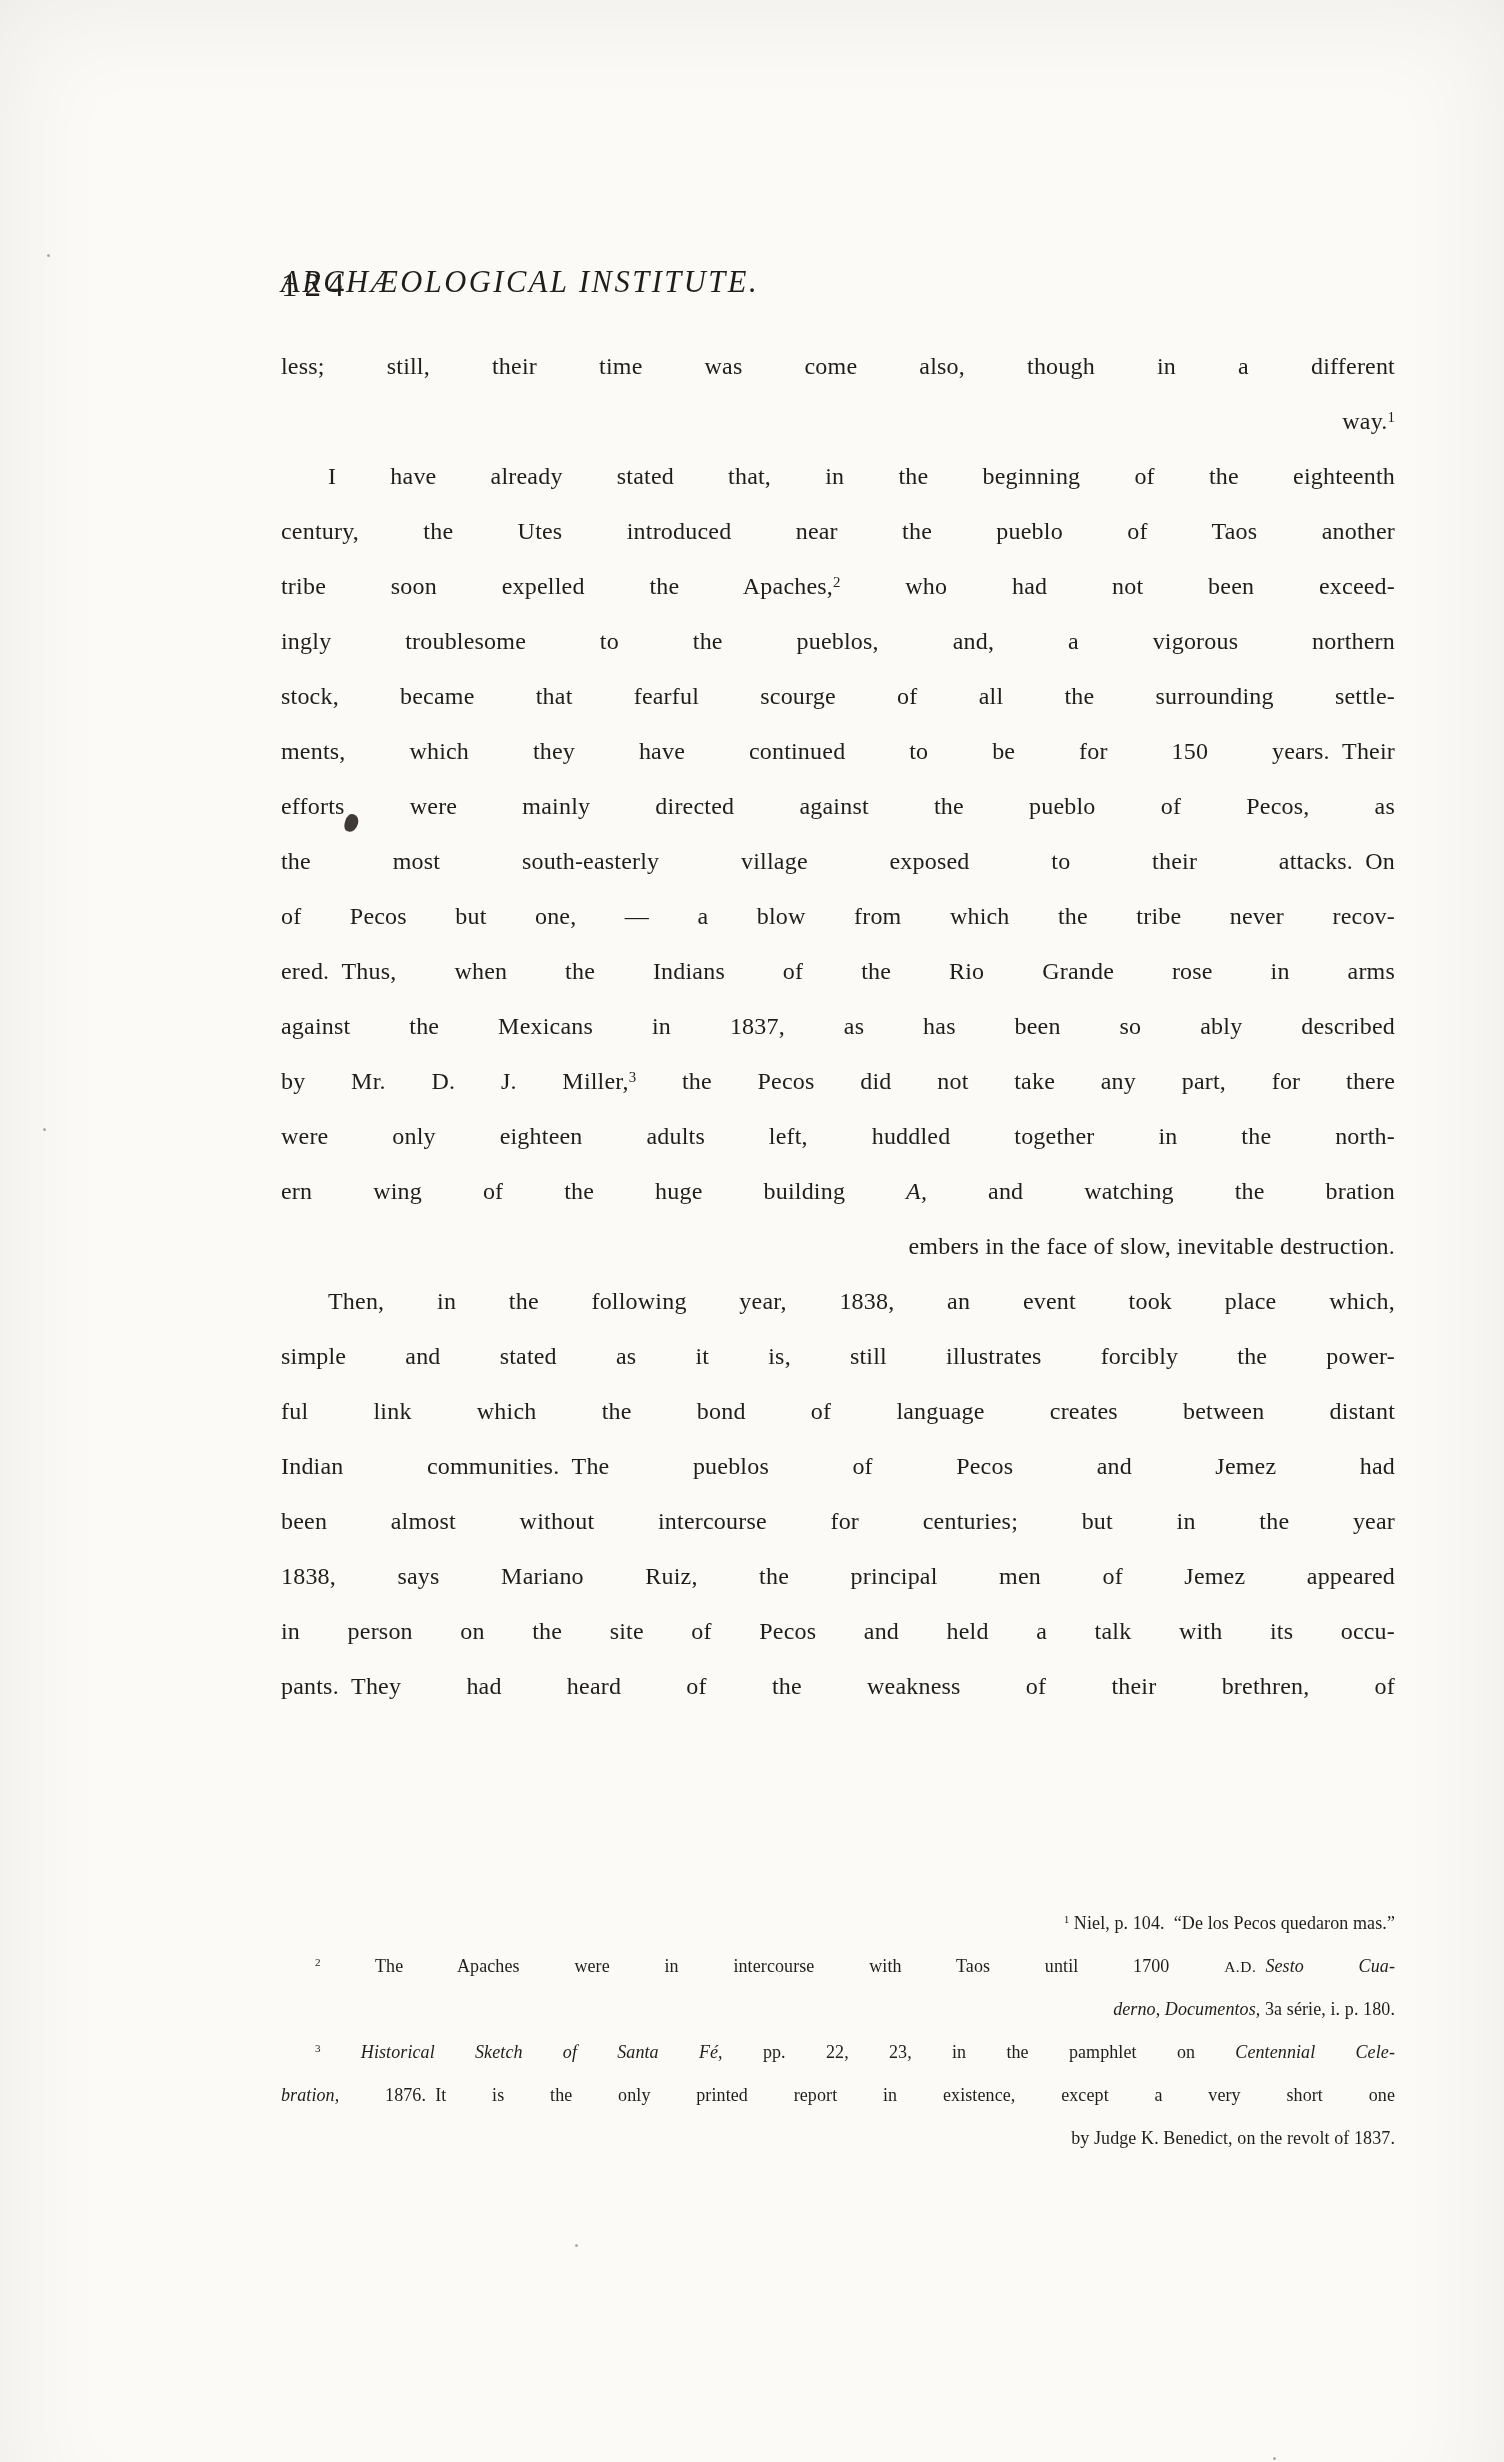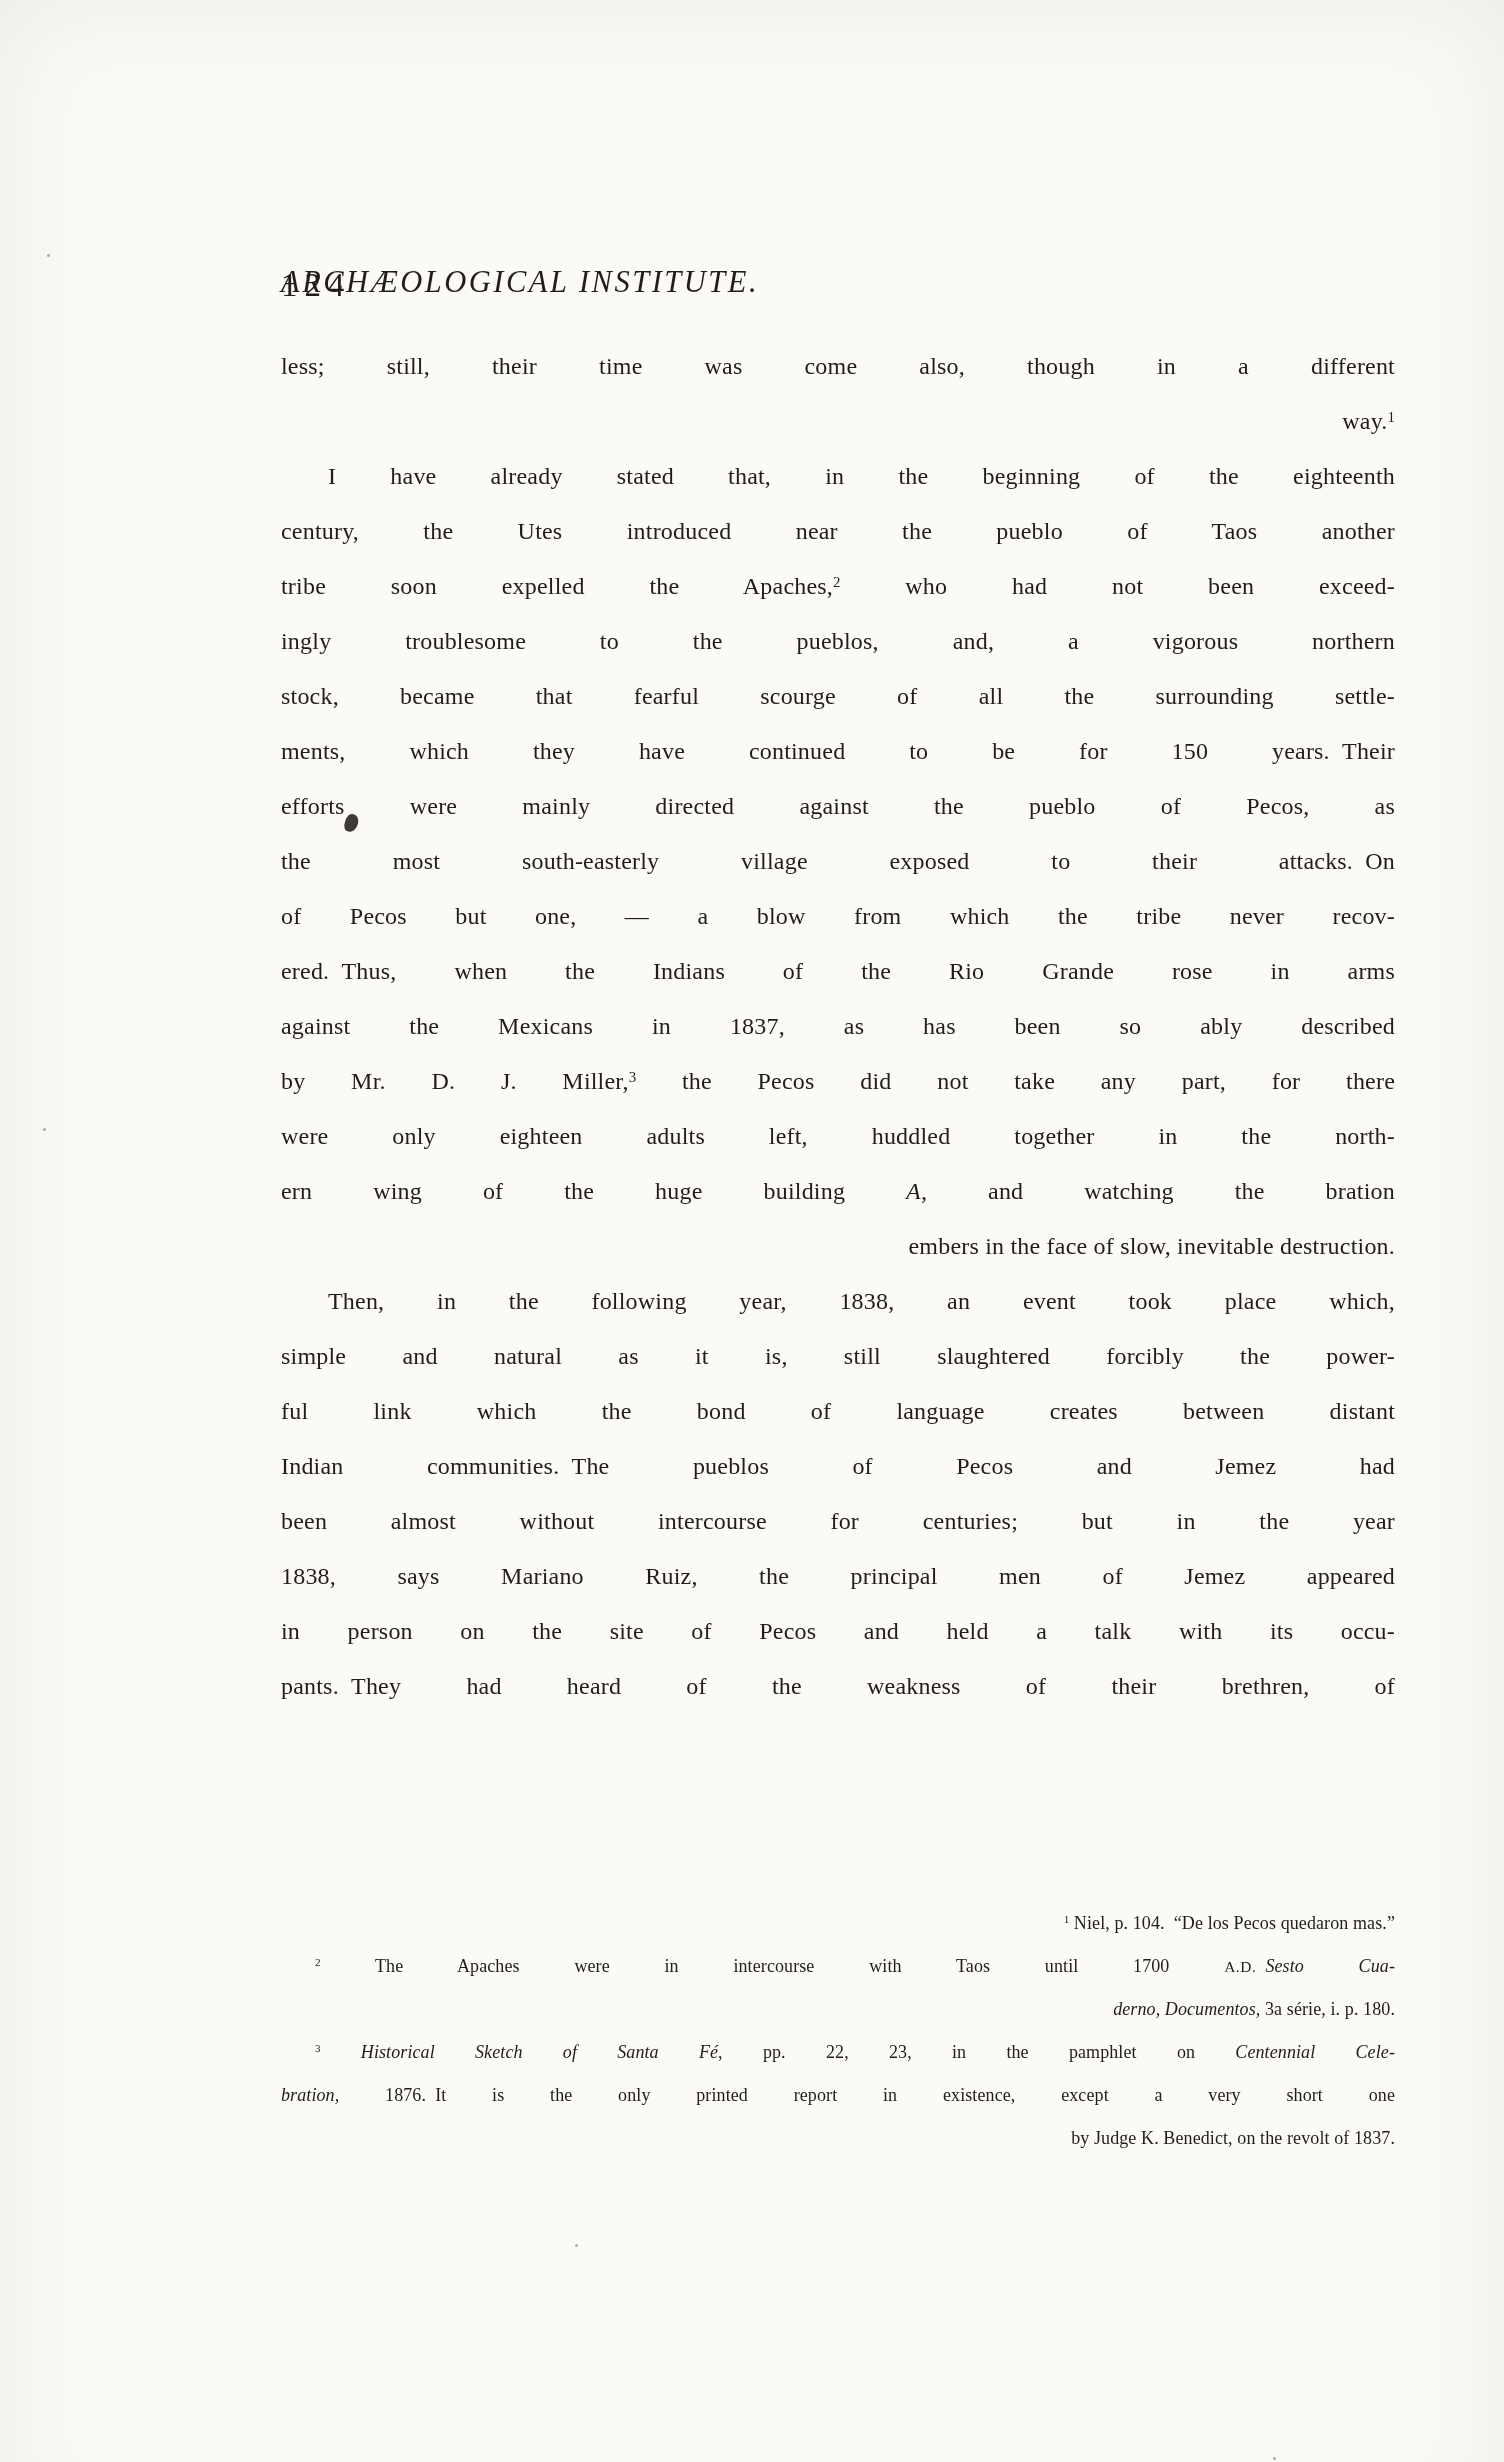--- a/index.html
+++ b/index.html
@@ -120,21 +120,21 @@
         <div class="line j"><span>of Pecos but one, — a blow from which the tribe never recov-</span></div>
         <div class="line j"><span>ered. Thus, when the Indians of the Rio Grande rose in arms</span></div>
         <div class="line j"><span>against the Mexicans in 1837, as has been so ably described</span></div>
         <div class="line j"><span>by Mr. D. J. Miller,</span><span class="sup">3</span><span> the Pecos did not take any part, for there</span></div>
         <div class="line j"><span>were only eighteen adults left, huddled together in the north-</span></div>
         <div class="line j"><span>ern wing of the huge building </span><span class="it">A,</span><span> and watching the bration</span></div>
         <div class="line"><span>embers in the face of slow, inevitable destruction.</span></div>
       </div>
       <div class="para">
         <div class="line j indent"><span>Then, in the following year, 1838, an event took place which,</span></div>
-        <div class="line j"><span>simple and natural as it is, still slaughtered forcibly the power-</span></div>
+        <div class="line j"><span>simple and stated as it is, still illustrates forcibly the power-</span></div>
         <div class="line j"><span>ful link which the bond of language creates between distant</span></div>
         <div class="line j"><span>Indian communities. The pueblos of Pecos and Jemez had</span></div>
         <div class="line j"><span>been almost without intercourse for centuries; but in the year</span></div>
         <div class="line j"><span>1838, says Mariano Ruiz, the principal men of Jemez appeared</span></div>
         <div class="line j"><span>in person on the site of Pecos and held a talk with its occu-</span></div>
         <div class="line j"><span>pants. They had heard of the weakness of their brethren, of</span></div>
       </div>
     </div>
 
   <div class="footnotes" id="footnotes">

